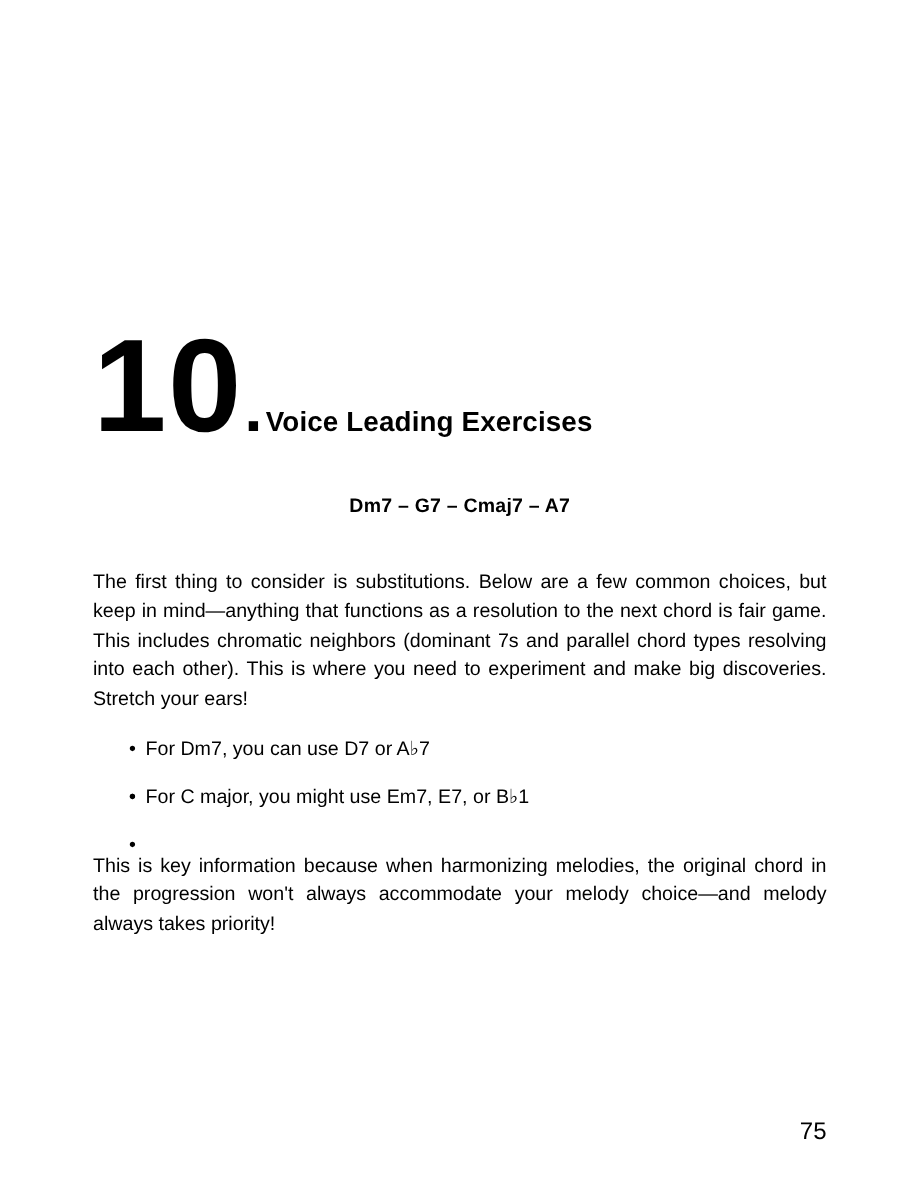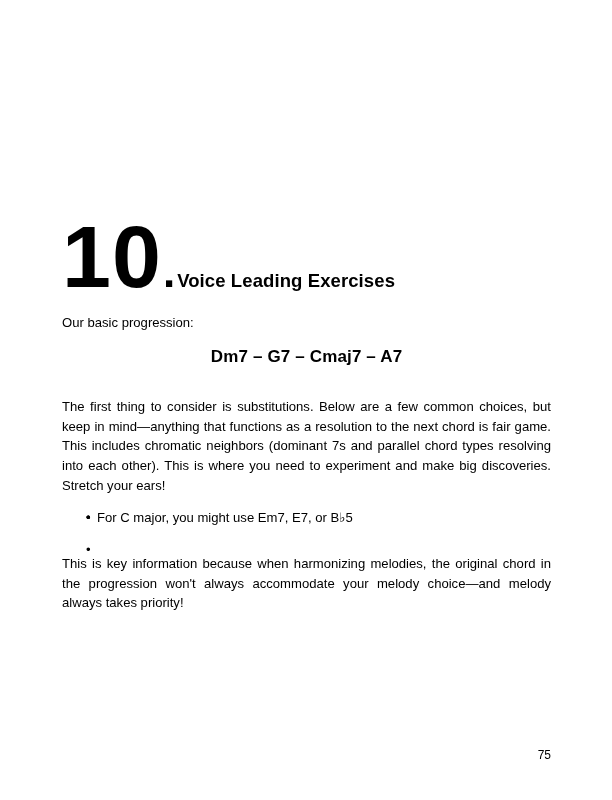--- a/index.html
+++ b/index.html
@@ -73,21 +73,21 @@
     line-height: 19.6px;
     text-align: justify;
     text-justify: inter-word;
     hyphens: none;
   }
   p.para.last {
     margin-bottom: 0;
   }
   .progression {
     margin: 14px 0 31px 0;
-    font-size: 17px;
+    font-size: 13px;
     font-weight: bold;
     text-align: center;
     line-height: 19.6px;
     letter-spacing: 0.15px;
   }
 
   
   ul.bullets {
     margin: 10px 0 0 0;
     padding: 0;
@@ -110,56 +110,56 @@
 
   .spacer-after-list {
     height: 14px;
   }
 
   
   .page-number {
     position: absolute;
     right: 61px;
     top: 748px;
-    font-size: 12px;
+    font-size: 16px;
     line-height: 14px;
     text-align: left;
   }
 </style>
 </head>
 <body>
 
 <div class="page">
 
   <div class="content">
 
     <div class="chapter-heading">
       <span class="chapter-number">10</span><span class="chapter-dot">.</span><span class="chapter-title">Voice Leading Exercises</span>
     </div>
 
     <div class="body-block">
 
 
 
-      <p class="para">Our basic progression:</p>
 
       <div class="progression">Dm7 – G7 – Cmaj7 – A7</div>
 
       <p class="para">The first thing to consider is substitutions. Below are a few common choices, but keep in mind—anything that functions as a resolution to the next chord is fair game. This includes chromatic neighbors (dominant 7s and parallel chord types resolving into each other). This is where you need to experiment and make big discoveries. Stretch your ears!</p>
 
       <ul class="bullets">
         <li>
           <span class="bullet-dot">•</span>
+          <span>For Dm7, you can use D7 or A♭7</span>
         </li>
         <li>
           <span class="bullet-dot">•</span>
         </li>
         <li>
           <span class="bullet-dot">•</span>
-          <span>For C major, you might use Em7, E7, or B♭5</span>
+          <span>For C major, you might use Em7, E7, or B♭1</span>
         </li>
         <li>
           <span class="bullet-dot">•</span>
         </li>
       </ul>
 
       <div class="spacer-after-list"></div>
 
       <p class="para last">This is key information because when harmonizing melodies, the original chord in the progression won't always accommodate your melody choice—and melody always takes priority!</p>
 

